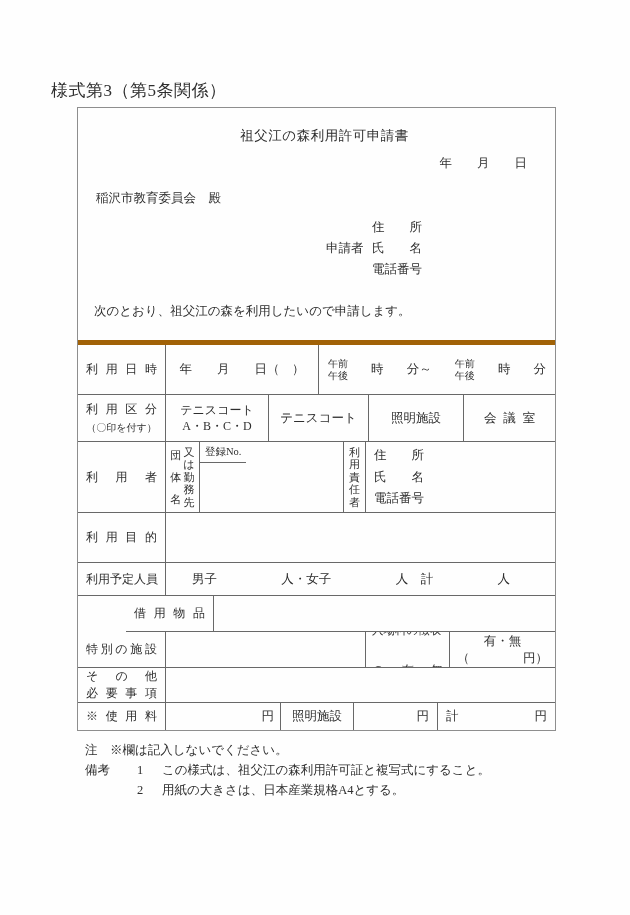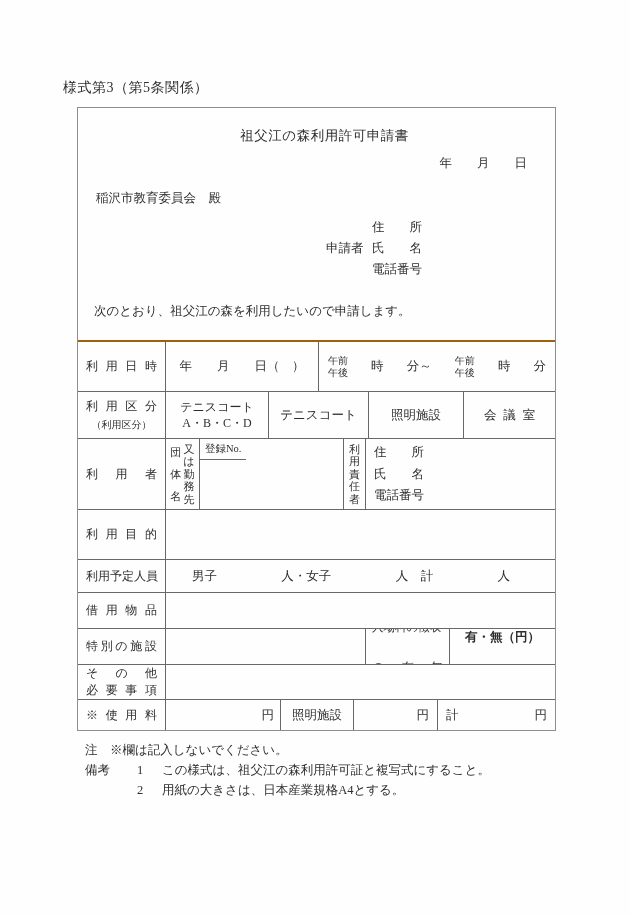--- a/index.html
+++ b/index.html
@@ -7,23 +7,23 @@
     position: relative;
     width: 630px;
     height: 915px;
     background: #fefefe;
     font-family: "Liberation Serif", "DejaVu Serif", serif;
     color: #2e2e2e;
     overflow: hidden;
   }
   .form-number {
     position: absolute;
-    left: 63px;
+    left: 51px;
     top: 79px;
-    font-size: 14px;
+    font-size: 17px;
     letter-spacing: 0.5px;
   }
   .box {
     position: absolute;
     left: 77px;
     top: 107px;
     width: 479px;
     height: 624px;
     border: 1.5px solid #8e8e8e;
     box-sizing: border-box;
@@ -61,35 +61,35 @@
     position: absolute;
     top: 195px;
     left: 16px;
     font-size: 12.5px;
   }
   
   .grid {
     position: absolute;
     left: 0; right: 0;
     top: 232px; bottom: 0;
-    border-top: 2px solid #a16207;
+    border-top: 5px solid #a16207;
     display: flex;
     flex-direction: column;
     box-sizing: border-box;
     font-size: 12.5px;
   }
   .row {
     display: flex;
     border-bottom: 1px solid #686868;
     box-sizing: border-box;
     flex: 0 0 auto;
   }
   .row:last-child { border-bottom: none; flex: 1 1 auto; }
   .r1 { height: 50px; } .r2 { height: 47px; } .r3 { height: 71px; }
-  .r4 { height: 50px; gap: 48px; } .r5 { height: 33px; } .r6 { height: 36px; }
+  .r4 { height: 50px; gap: 48px; } .r5 { height: 33px; } .r6 { height: 36px; margin-left: 48px; }
   .r7 { height: 36px; } .r8 { height: 35px; }
   .cell {
     border-right: 1px solid #686868;
     box-sizing: border-box;
     overflow: hidden;
   }
   .cell.last { border-right: none; }
   .lbl {
     flex: 0 0 88px;
     display: flex;
@@ -176,24 +176,23 @@
     padding: 0 6px;
   }
   .c-admission .l1 { font-size: 11.5px; line-height: 16px; white-space: nowrap; }
   .c-admission .l2 {
     font-size: 12px; line-height: 16px;
     text-align: justify; text-align-last: justify; text-justify: inter-character; margin-top: 24px;
   }
   .c-yesno {
     flex: 1 1 auto;
     display: flex;
-    flex-direction: row;
+    flex-direction: column;
     justify-content: center;
     padding: 0 7px;
-    font-weight: bold;
   }
   .c-yesno .l1 { text-align: center; line-height: 17px; }
   .c-yesno .l2 { display: flex; justify-content: space-between; line-height: 17px; }
   
   .c-amt1 { flex: 0 0 115px; display: flex; align-items: center; justify-content: flex-end; padding-right: 6px; }
   .c-light { flex: 0 0 73px; }
   .c-amt2 { flex: 0 0 84px; display: flex; align-items: center; justify-content: flex-end; padding-right: 8px; }
   .c-total { flex: 1 1 auto; display: flex; align-items: center; justify-content: space-between; padding: 0 8px; }
   .c-blank { flex: 1 1 auto; }
   
@@ -258,21 +257,21 @@
             <span>午後</span>
           </span>
           <span>時</span>
           <span>分</span>
         </div>
       </div>
 
       <div class="row r2">
         <div class="cell lbl">
           <span class="j">利用区分</span>
-          <span class="lbl-sub">（利用区分）</span>
+          <span class="lbl-sub">（〇印を付す）</span>
         </div>
         <div class="cell c-opt1 center">
           <span class="line">テニスコート</span>
           <span class="line">A・B・C・D</span>
         </div>
         <div class="cell c-opt2 center">テニスコート</div>
         <div class="cell c-opt3 center">照明施設</div>
         <div class="cell c-opt4 center last">会議室</div>
       </div>
 

